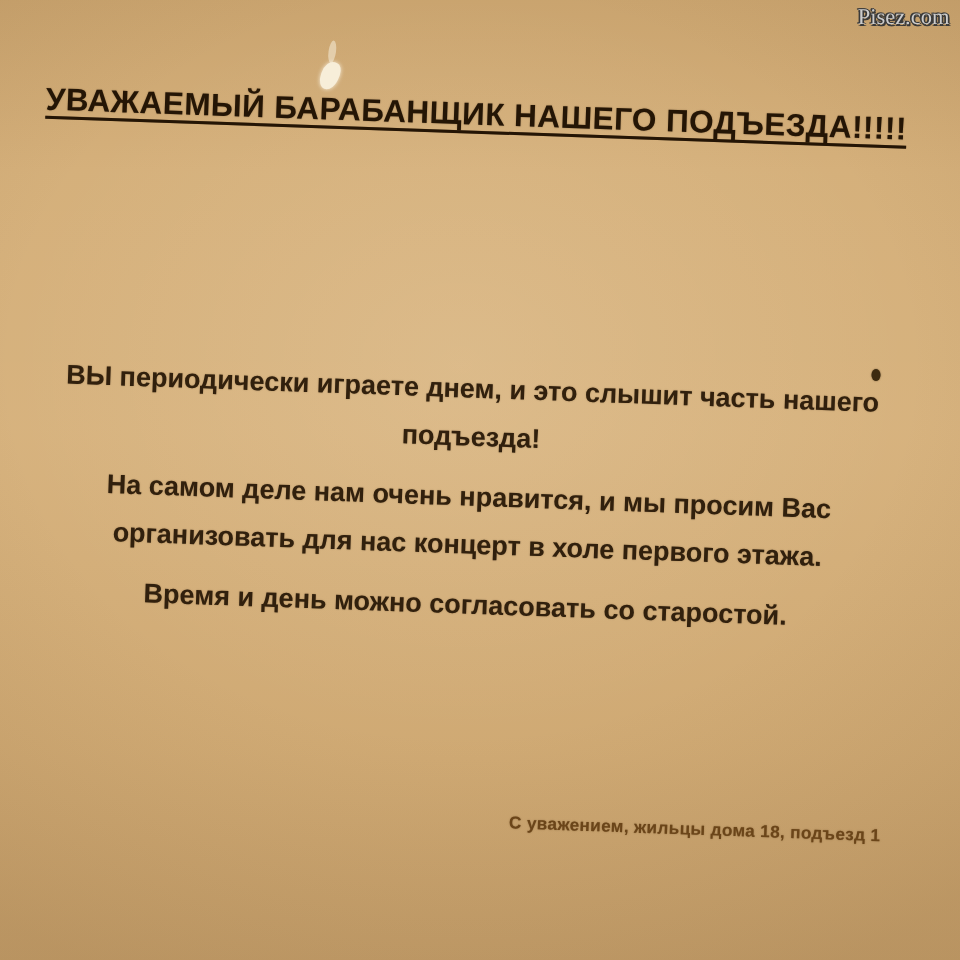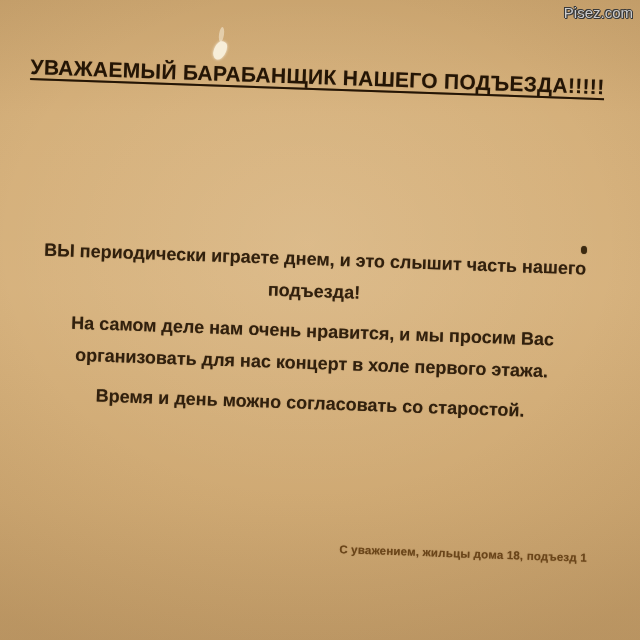--- a/index.html
+++ b/index.html
@@ -72,21 +72,21 @@
     font-size: 11.5px;
     font-weight: bold;
     letter-spacing: 0.2px;
     color: var(--signature-text, #6b4519);
     text-shadow: 0 0 1px rgba(90,60,25,0.55);
   }
   .watermark {
     position: absolute;
     top: 4px;
     right: 7px;
-    font-family: Liberation Sans, sans-serif;
+    font-family: Liberation Serif, serif;
     font-size: 15px;
     color: var(--watermark-text, #cccccc);
     text-shadow:
       1px 0 0 #3a3a3a, -1px 0 0 #3a3a3a,
       0 1px 0 #3a3a3a, 0 -1px 0 #3a3a3a,
       1px 1px 0 #3a3a3a, -1px -1px 0 #3a3a3a;
   }
   
   .tape-mark {
     position: absolute;

